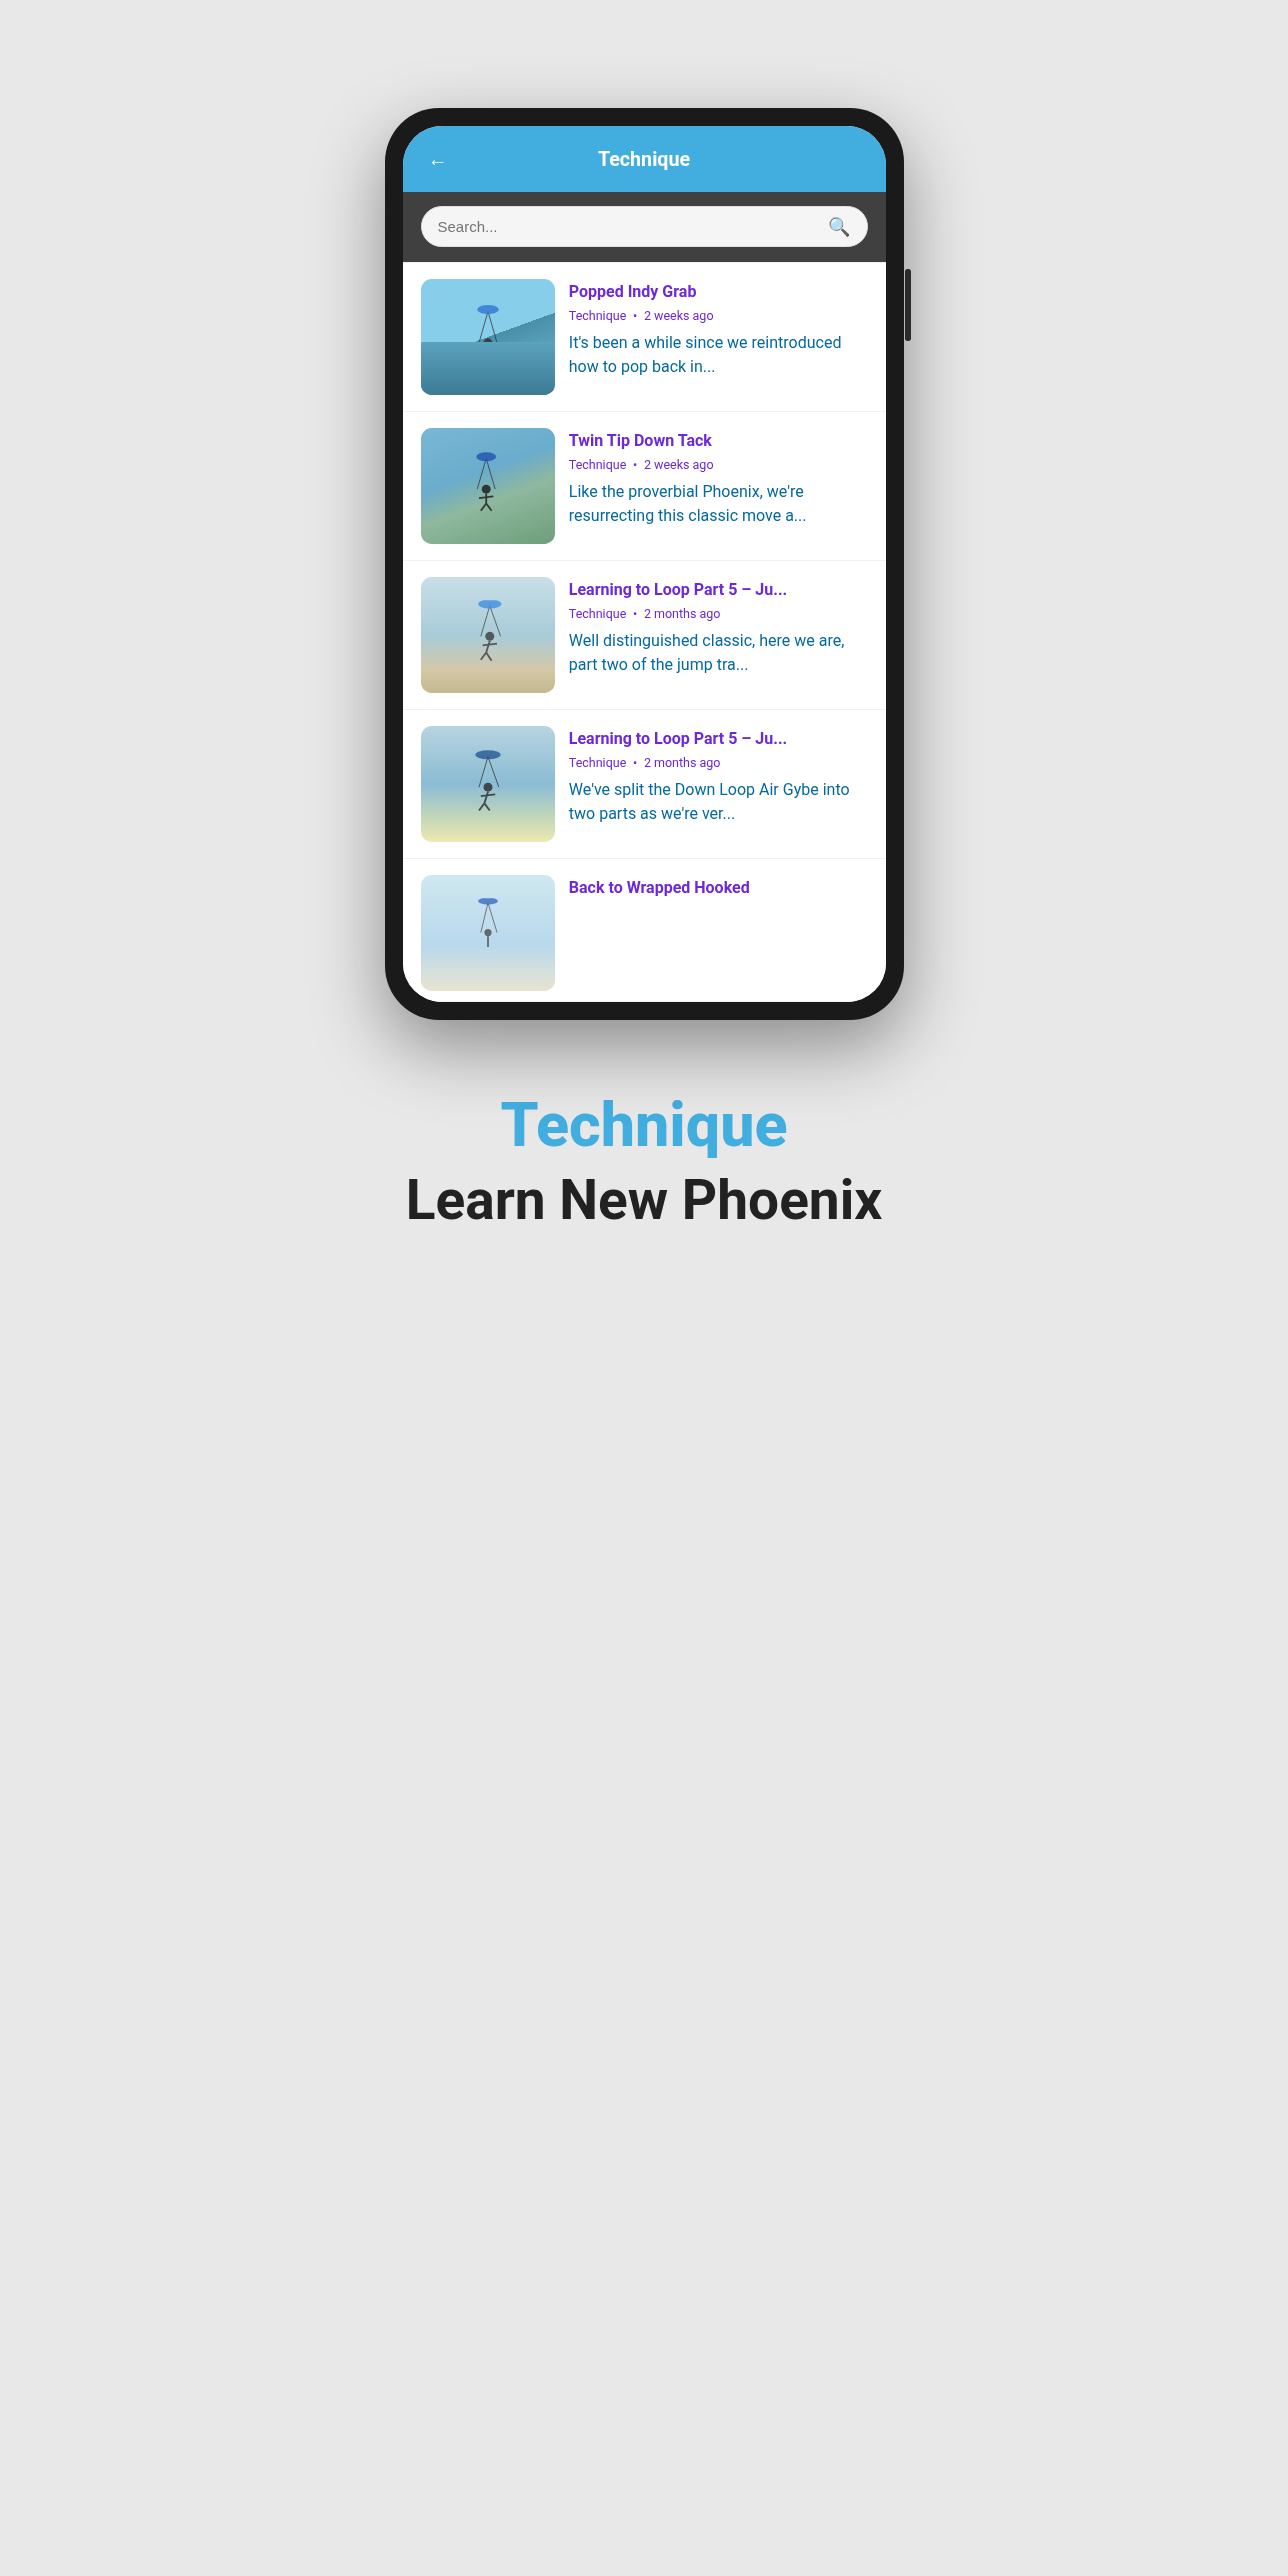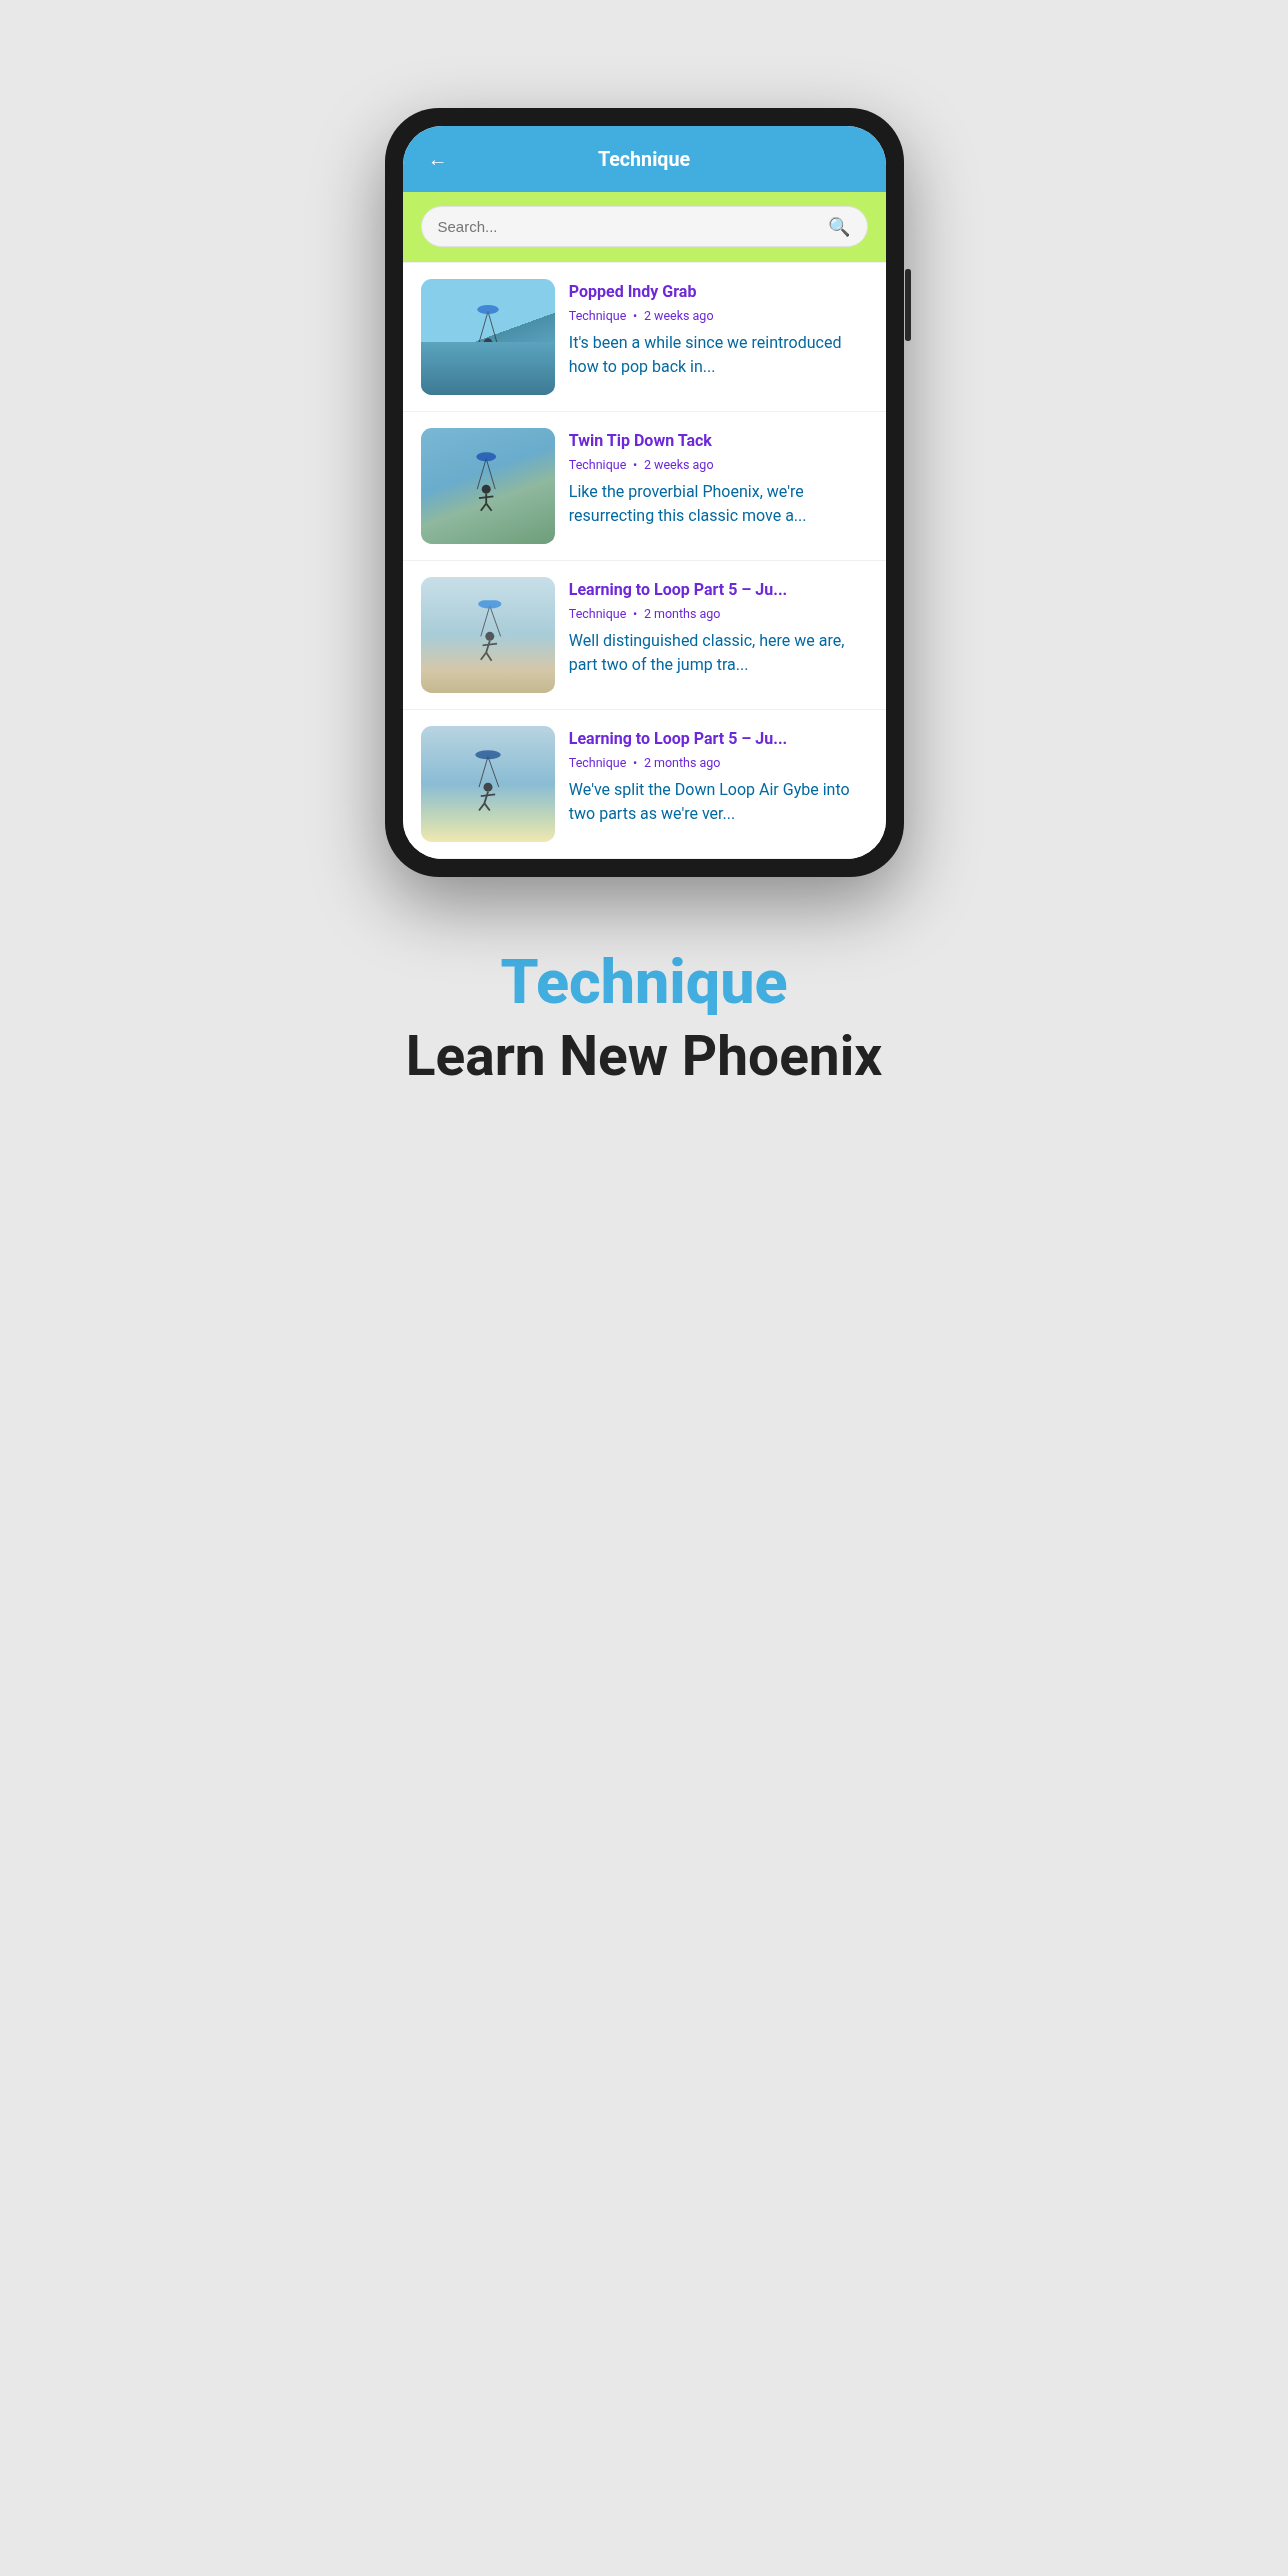--- a/index.html
+++ b/index.html
@@ -75,21 +75,21 @@
       color: #fff;
       font-size: 19.7px;
       font-weight: 700;
       text-align: center;
       flex: 1;
     }
 
     
     .search-container {
       padding: 14.3px 18px;
-      background: #bef264;
+      background: #404040;
       border-bottom: 0.9px solid #f0f0f0;
     }
 
     .search-box {
       display: flex;
       align-items: center;
       background: #f5f5f5;
       border: 1.3px solid #e0e0e0;
       border-radius: 27px;
       padding: 9px 16px;
@@ -342,20 +342,34 @@
             <div class="article-title">Learning to Loop Part 5 – Ju...</div>
             <div class="article-meta">
               <span>Technique</span>
               <span class="dot">•</span>
               <span>2 months ago</span>
             </div>
             <div class="article-excerpt">We've split the Down Loop Air Gybe into two parts as we're ver...</div>
           </div>
         </div>
 
+        <div class="article-item partial">
+          <div class="article-thumb thumb-5">
+            <svg class="kiter-figure" viewBox="0 0 60 70" xmlns="http://www.w3.org/2000/svg">
+              <line x1="30" y1="5" x2="22" y2="38" stroke="#555" stroke-width="1"></line>
+              <line x1="30" y1="5" x2="40" y2="38" stroke="#555" stroke-width="1"></line>
+              <ellipse cx="30" cy="3" rx="11" ry="4" fill="#2255bb" opacity="0.8"></ellipse>
+              <circle cx="30" cy="38" r="4" fill="#555"></circle>
+              <line x1="30" y1="42" x2="30" y2="54" stroke="#555" stroke-width="2"></line>
+            </svg>
+          </div>
+          <div class="article-content">
+            <div class="article-title">Back to Wrapped Hooked</div>
+          </div>
+        </div>
 
       </div>
     </div>
   </div>
 
   <div class="bottom-caption">
     <div class="caption-title">Technique</div>
     <div class="caption-subtitle">Learn New Phoenix</div>
   </div>
 

